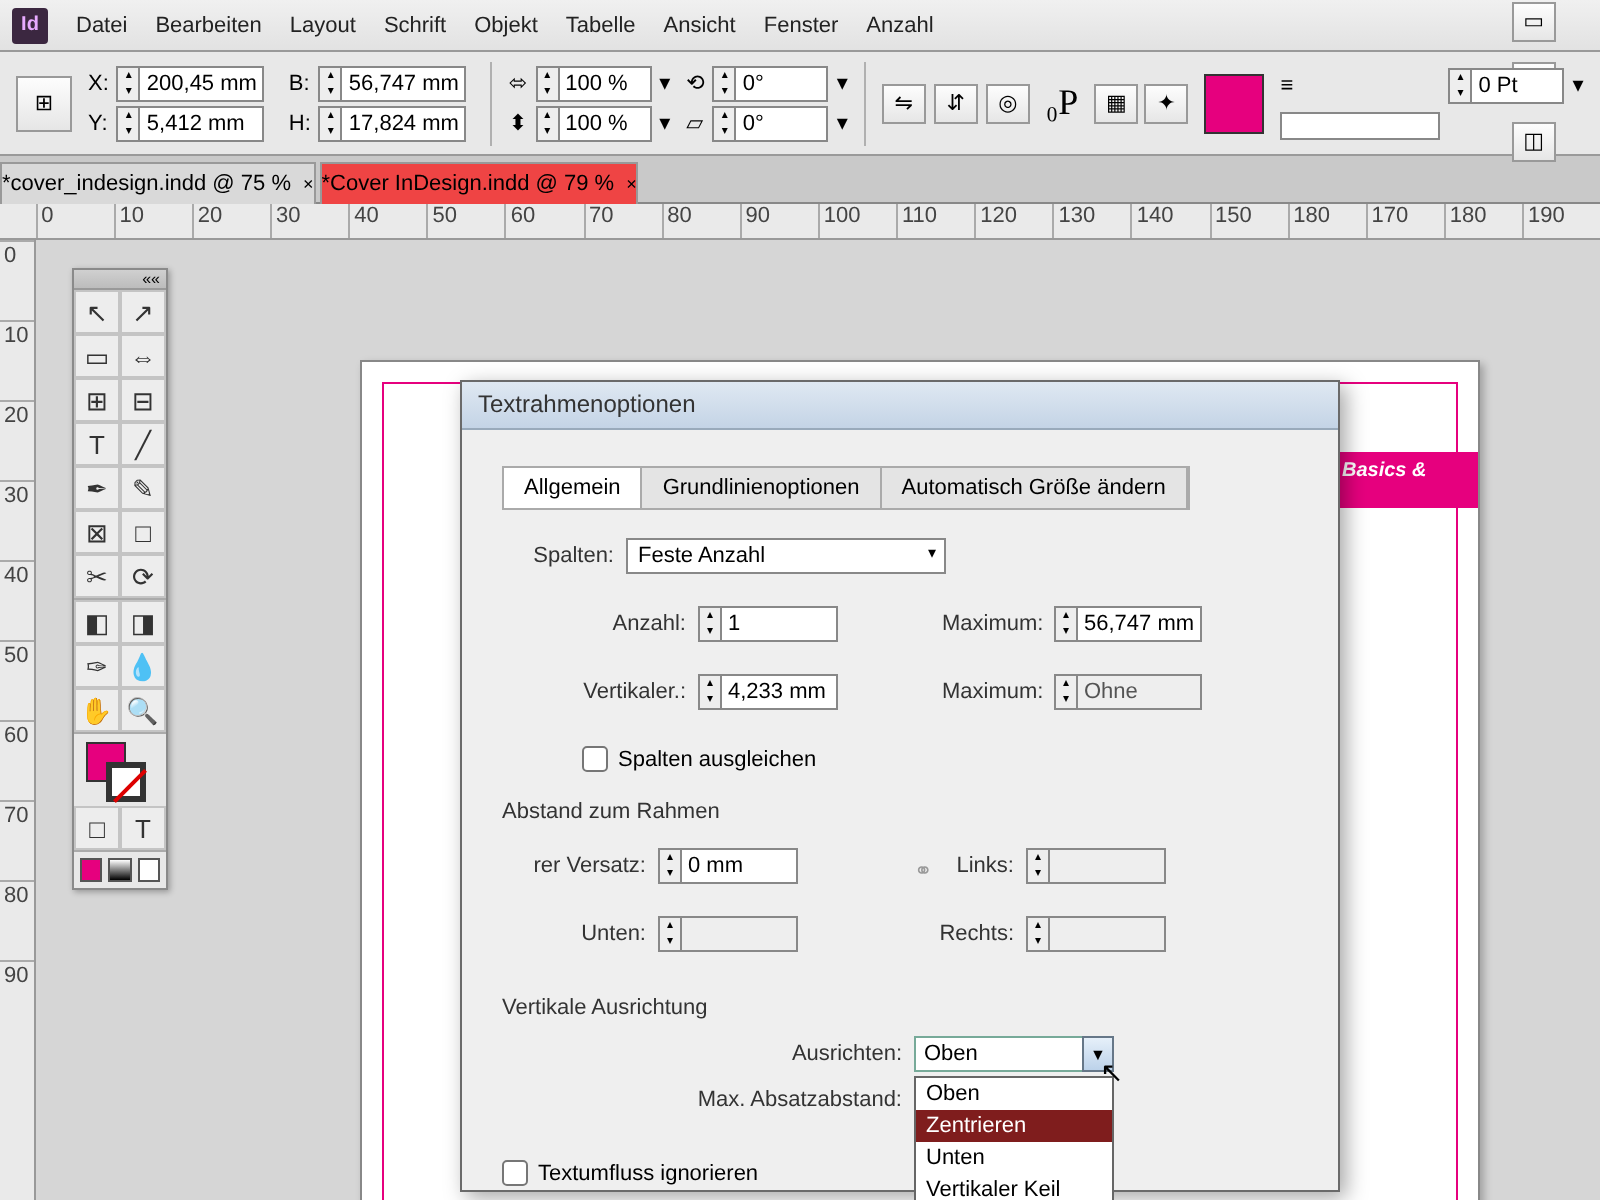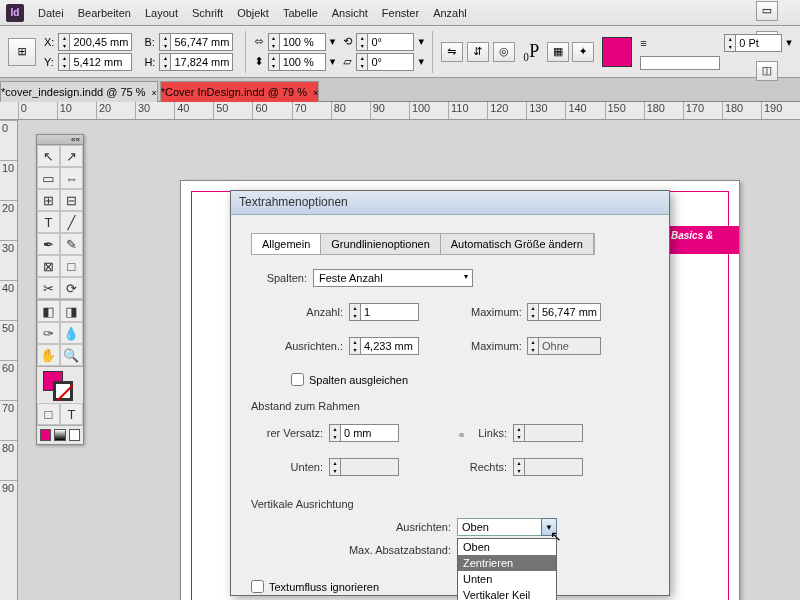--- a/index.html
+++ b/index.html
@@ -63,21 +63,21 @@
 .tabset .tab.active { background: #fff; }
 .formrow { display: flex; align-items: center; gap: 6px; margin: 8px 0; }
 .formrow label { text-align: right; color: #333; }
 .dropdown { border: 1px solid #888; background: #fff; padding: 2px 18px 2px 5px; position: relative; width: 160px; display: inline-block; }
 .dropdown::after { content: "▾"; position: absolute; right: 4px; font-size: 8px; }
 .combo { position: relative; display: inline-block; }
 .combo input { width: 100px; border: 1px solid #7a9; padding: 2px 16px 2px 4px; background: #fff; }
 .combo .btn { position: absolute; right: 0; top: 0; bottom: 0; width: 16px; background: linear-gradient(#e6f0fa,#bcd2ea); border: 1px solid #678; display: flex; align-items: center; justify-content: center; font-size: 8px; }
 .combo .list { position: absolute; top: 20px; left: 0; right: 0; background: #fff; border: 1px solid #666; z-index: 10; }
 .combo .list div { padding: 2px 5px; }
-.combo .list .sel { background: #737373; color: #fff; }
+.combo .list .sel { background: #7f1d1d; color: #fff; }
 .fieldset-label { color: #333; margin: 14px 0 4px; }
 .twocol { display: grid; grid-template-columns: 1fr 1fr; column-gap: 22px; }
 .chk { display: flex; align-items: center; gap: 5px; margin-top: 10px; }
 .chk input { width: 13px; height: 13px; }
 .disabled { color: #999; }
 .cursor { position: absolute; left: 550px; top: 528px; font-size: 14px; pointer-events: none; z-index: 50; }
 </style>
 </head>
 <body>
 
@@ -326,21 +326,21 @@
         <label style="width:50px">Maximum:</label>
         <div class="numfield">
             <div class="spin">
               <span>▴</span>
               <span>▾</span>
             </div>
             <input style="width: 62px;" value="56,747 mm">
           </div>
       </div>
       <div class="formrow">
-        <label style="width:72px">Ausrichten.:</label>
+        <label style="width:72px">Vertikaler.:</label>
         <div class="numfield">
             <div class="spin">
               <span>▴</span>
               <span>▾</span>
             </div>
             <input style="width: 58px;" value="4,233 mm">
           </div>
       </div>
       <div class="formrow">
         <label style="width:50px" class="disabled">Maximum:</label>

